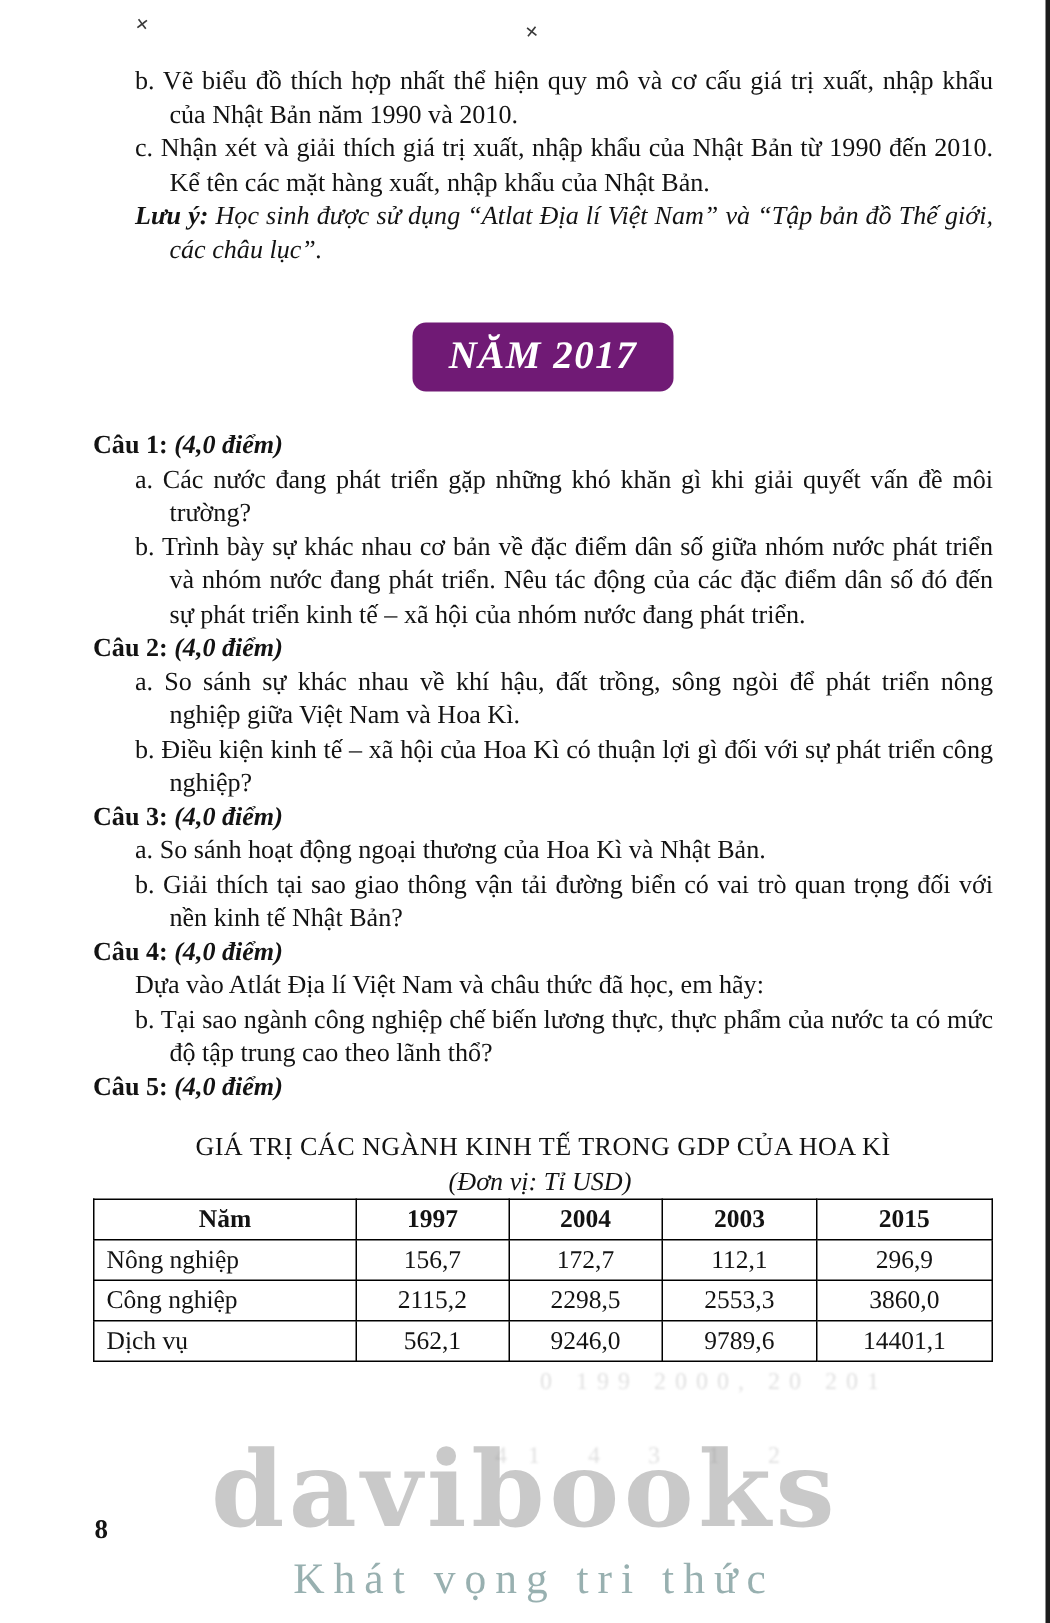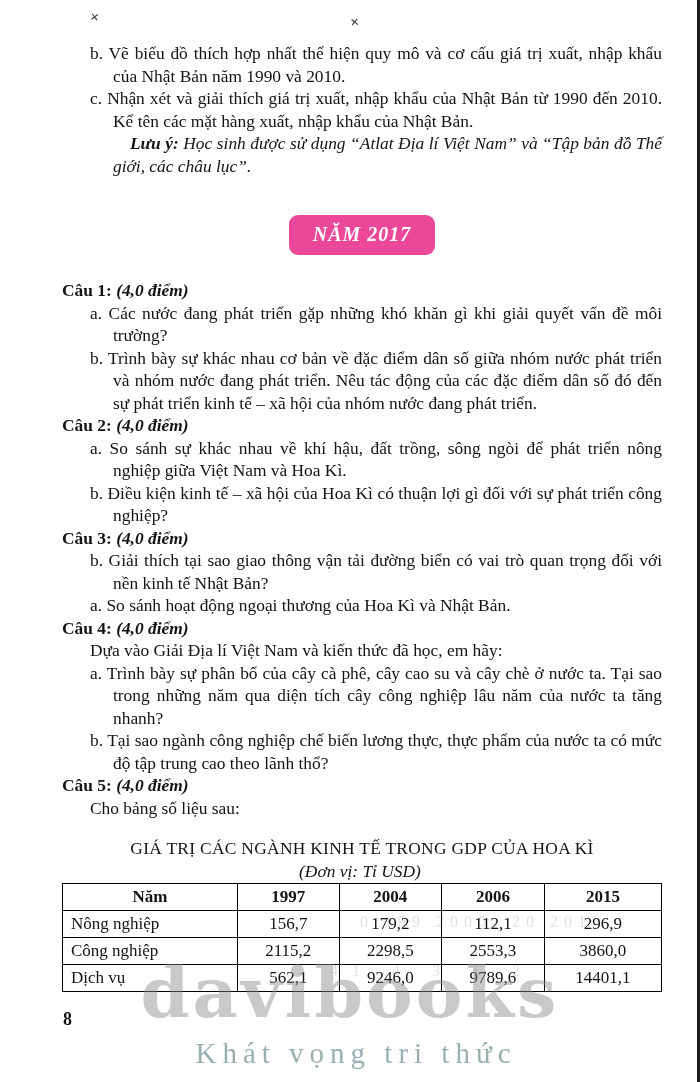--- a/index.html
+++ b/index.html
@@ -31,29 +31,29 @@
   .mark2 { left: 350px; top: 11px; transform: rotate(-6deg); }
 
   p { margin: 0; }
   .indent { margin-left: 28px; }
   .hang {
     padding-left: 23px;
     text-indent: -23px;
     text-align: justify;
   }
   .note { font-style: italic; }
-  .note .lbl { font-weight: bold; margin-left: 40px; }
+  .note .lbl { font-weight: bold; }
 
   .badge-wrap { display: flex; justify-content: center; margin: 38px 0 24px 0; }
   .badge {
-    background: #ec4899;
+    background: #701a75;
     color: #fff;
     font-weight: bold;
     font-style: italic;
-    font-size: 20px;
+    font-size: 26px;
     line-height: 1;
     padding: 9px 24px 11px 24px;
     border-radius: 9px;
     letter-spacing: 1px;
   }
 
   .q-head { font-weight: bold; }
   .q-points { font-style: italic; }
 
   .lead { text-align: justify; }
@@ -148,66 +148,62 @@
     <p class="q-head"><span class="q-title">Câu 2:</span> <span class="q-points">(4,0 điểm)</span></p>
     <div class="indent">
       <p class="hang"><span class="lbl">a.</span> <span>So sánh sự khác nhau về khí hậu, đất trồng, sông ngòi để phát triển nông nghiệp giữa Việt Nam và Hoa Kì.</span></p>
       <p class="hang"><span class="lbl">b.</span> <span>Điều kiện kinh tế – xã hội của Hoa Kì có thuận lợi gì đối với sự phát triển công nghiệp?</span></p>
     </div>
   </div>
 
   <div class="q">
     <p class="q-head"><span class="q-title">Câu 3:</span> <span class="q-points">(4,0 điểm)</span></p>
     <div class="indent">
+      <p class="hang"><span class="lbl">a.</span> <span>So sánh hoạt động ngoại thương của Hoa Kì và Nhật Bản.</span></p>
       <p class="hang"><span class="lbl">b.</span> <span>Giải thích tại sao giao thông vận tải đường biển có vai trò quan trọng đối với nền kinh tế Nhật Bản?</span></p>
-      <p class="hang"><span class="lbl">a.</span> <span>So sánh hoạt động ngoại thương của Hoa Kì và Nhật Bản.</span></p>
     </div>
   </div>
 
   <div class="q">
     <p class="q-head"><span class="q-title">Câu 4:</span> <span class="q-points">(4,0 điểm)</span></p>
     <div class="indent">
-      <p class="lead">Dựa vào Giải Địa lí Việt Nam và kiến thức đã học, em hãy:</p>
-      <p class="hang"><span class="lbl">a.</span> <span>Trình bày sự phân bố của cây cà phê, cây cao su và cây chè ở nước ta. Tại sao trong những năm qua diện tích cây công nghiệp lâu năm của nước ta tăng nhanh?</span></p>
+      <p class="lead">Dựa vào Atlát Địa lí Việt Nam và châu thức đã học, em hãy:</p>
       <p class="hang"><span class="lbl">b.</span> <span>Tại sao ngành công nghiệp chế biến lương thực, thực phẩm của nước ta có mức độ tập trung cao theo lãnh thổ?</span></p>
     </div>
   </div>
 
   <div class="q">
     <p class="q-head"><span class="q-title">Câu 5:</span> <span class="q-points">(4,0 điểm)</span></p>
-    <div class="indent">
-      <p class="lead">Cho bảng số liệu sau:</p>
-    </div>
   </div>
 
   <div class="tbl-sec">
     <p class="tbl-title">GIÁ TRỊ CÁC NGÀNH KINH TẾ TRONG GDP CỦA HOA KÌ</p>
     <p class="tbl-unit">(Đơn vị: Tỉ USD)</p>
     <table class="tbl">
       <colgroup>
           <col class="c0">
           <col>
           <col>
           <col>
           <col>
         </colgroup>
       <thead>
         <tr>
           <th>Năm</th>
           <th>1997</th>
           <th>2004</th>
-          <th>2006</th>
+          <th>2003</th>
           <th>2015</th>
         </tr>
       </thead>
       <tbody>
         <tr>
           <td class="rowlabel">Nông nghiệp</td>
           <td>156,7</td>
-          <td>179,2</td>
+          <td>172,7</td>
           <td>112,1</td>
           <td>296,9</td>
         </tr>
         <tr>
           <td class="rowlabel">Công nghiệp</td>
           <td>2115,2</td>
           <td>2298,5</td>
           <td>2553,3</td>
           <td>3860,0</td>
         </tr>

